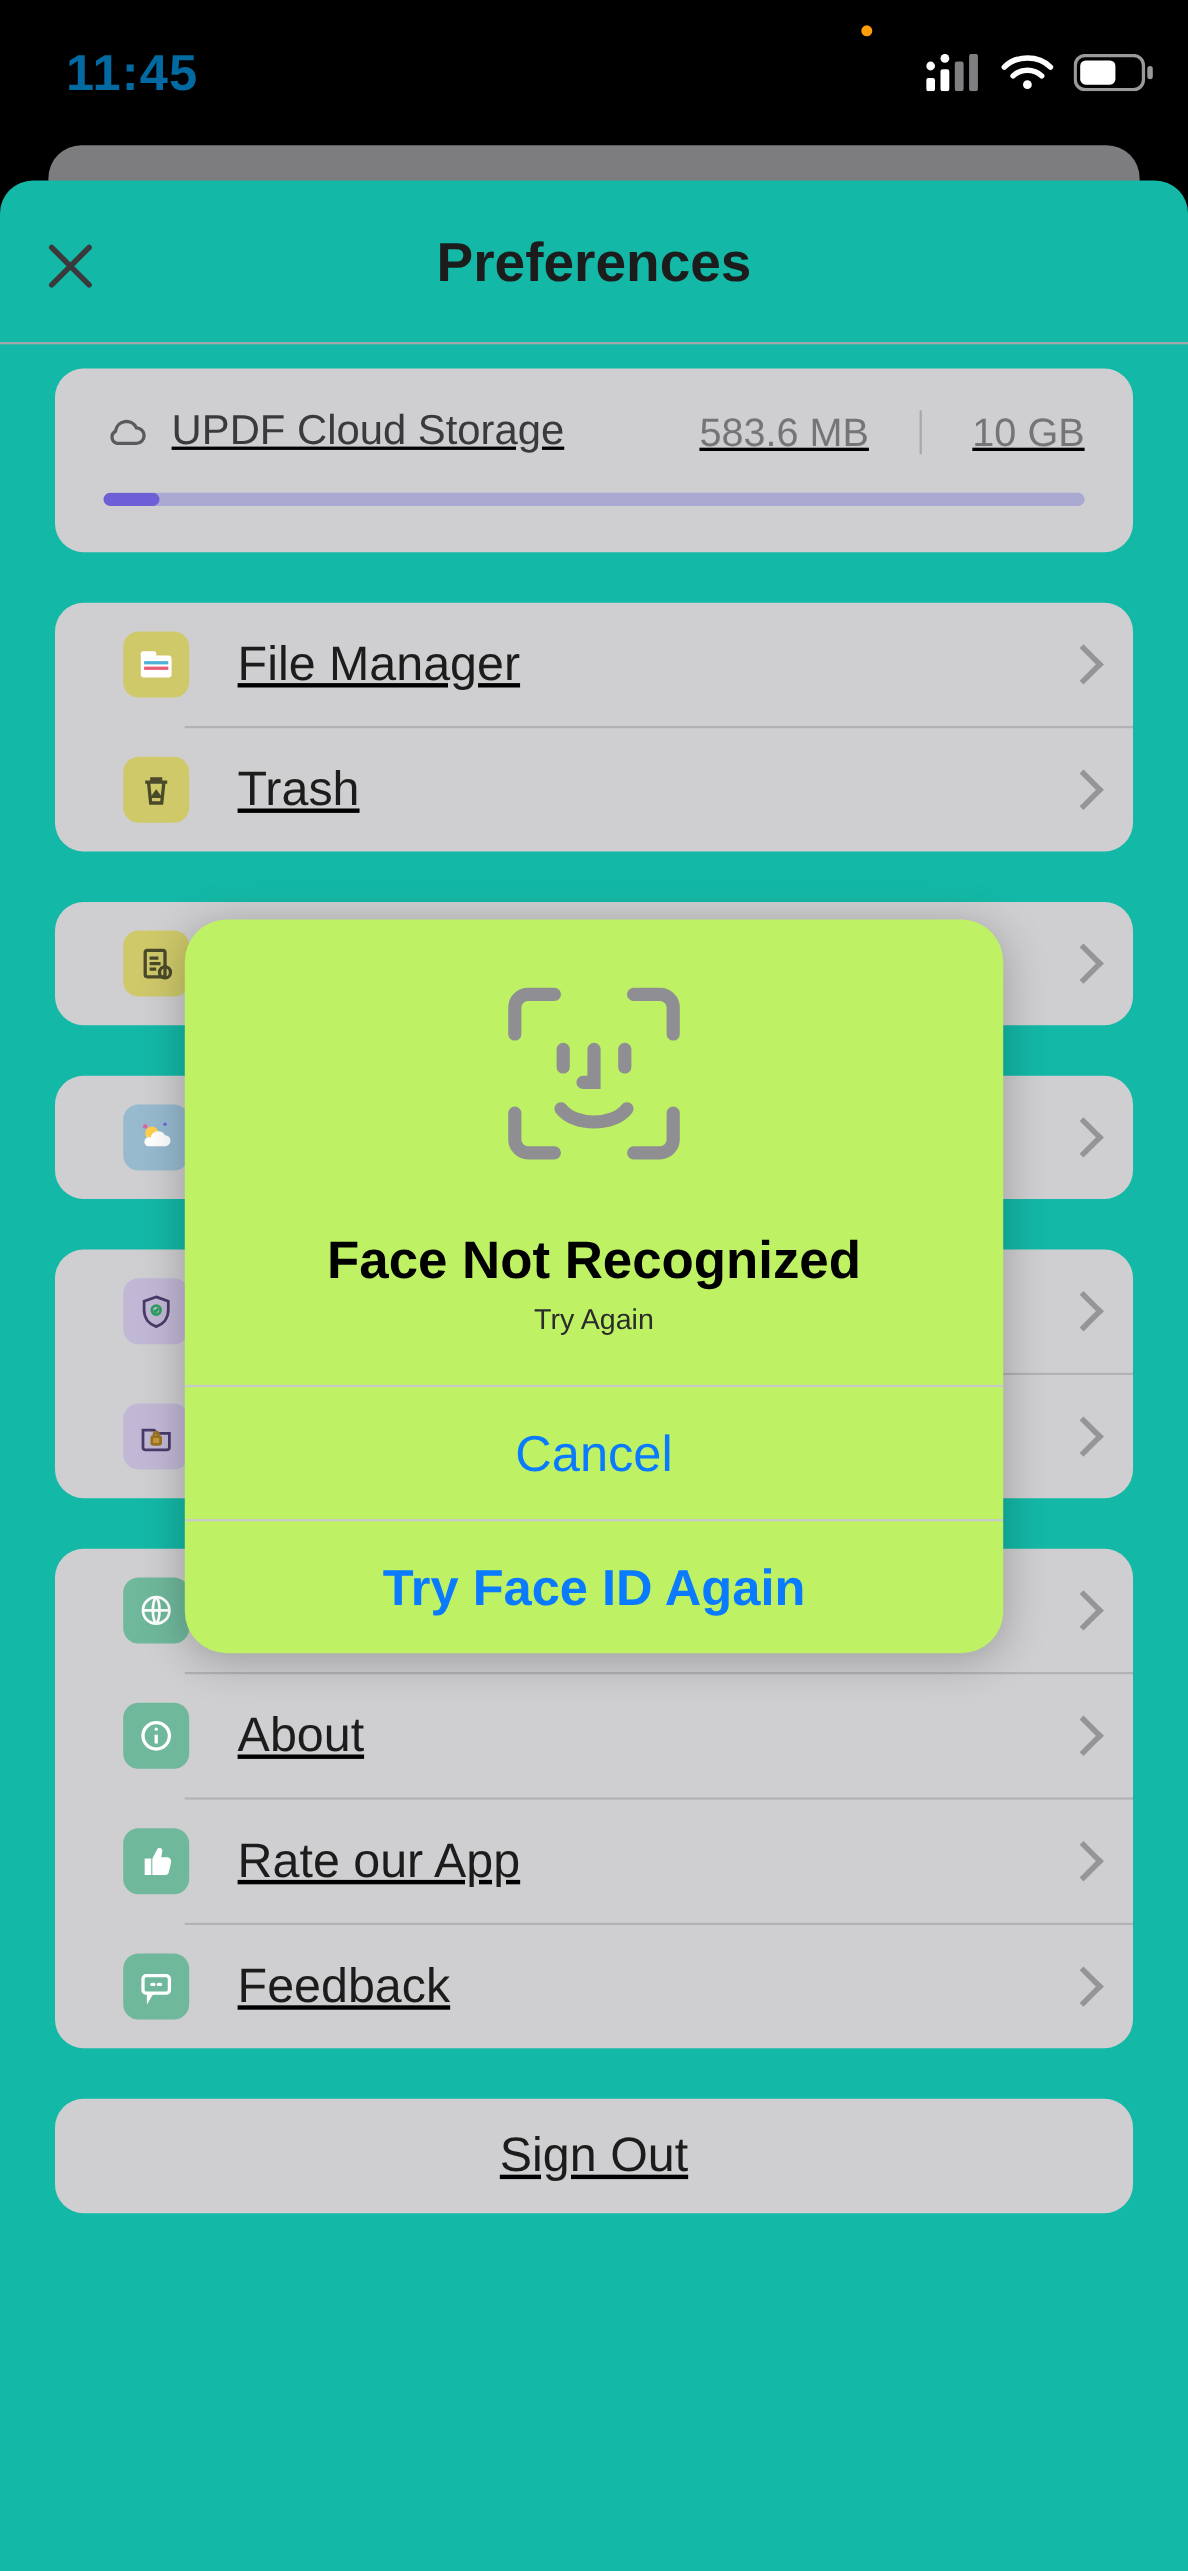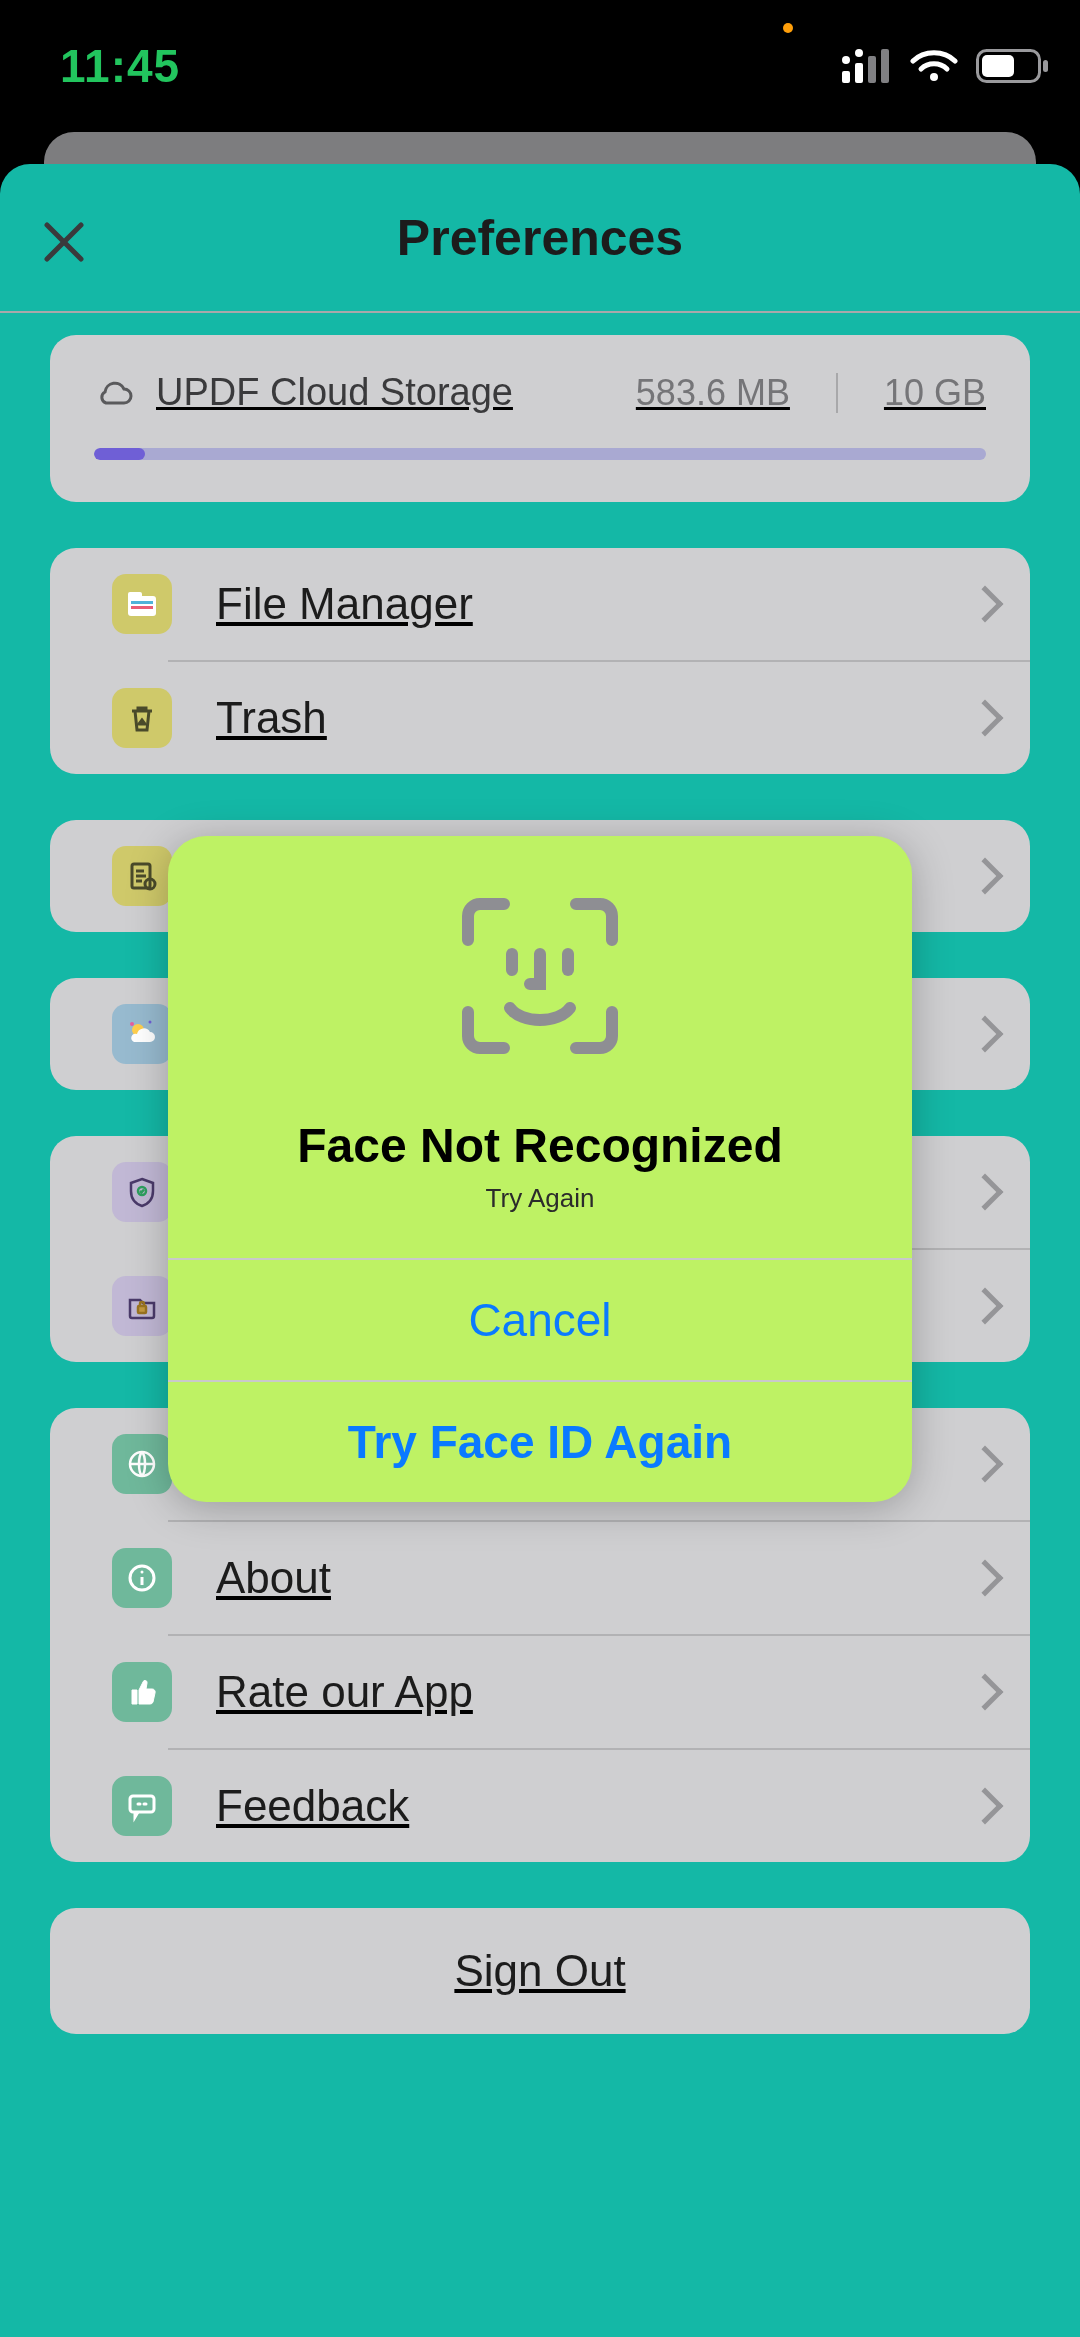--- a/index.html
+++ b/index.html
@@ -1,20 +1,20 @@
 <!DOCTYPE html>
 <html><head>
 <meta charset="utf-8">
 <style>
   * { box-sizing: border-box; margin: 0; padding: 0; }
   html, body { width: 1080px; height: 2337px; font-family: -apple-system, "Helvetica Neue", Arial, sans-serif; }
   body { background: #000; position: relative; overflow: hidden; }
 
   
-  .status-bar { height: 132px; display: flex; justify-content: space-between; align-items: center; padding: 0 60px; color: #22c55e; }
+  .status-bar { height: 132px; display: flex; justify-content: space-between; align-items: center; padding: 0 60px; color: #0369a1; }
   .status-time { font-size: 46px; font-weight: 600; letter-spacing: 1px; }
   .status-right { display: flex; align-items: center; gap: 18px; margin-right: -30px; }
   .notch-dot { position: absolute; top: 23px; left: 783px; width: 10px; height: 10px; border-radius: 50%; background: #ff9f0a; }
 
   
   .sheet-back { position: absolute; top: 132px; left: 44px; right: 44px; height: 44px; background: #7d7d7f; border-top-left-radius: 30px; border-top-right-radius: 30px; }
   .sheet { position: absolute; top: 164px; left: 0; right: 0; bottom: 0; background: #14b8a6; border-top-left-radius: 30px; border-top-right-radius: 30px; overflow: hidden; }
   .header { height: 147px; display: flex; align-items: center; justify-content: center; position: relative; }
   .close-x { position: absolute; left: 34px; top: 48px; width: 60px; height: 60px; font-size: 50px; color: #3a3a3c; display:flex; align-items:center; justify-content:center; }
   .header-title { font-size: 50px; font-weight: 600; color: #1c1c1c; }
@@ -42,21 +42,21 @@
   .chev { width: 26px; height: 26px; border-right: 5px solid #959598; border-top: 5px solid #959598; transform: rotate(45deg); }
   .sep { height: 2px; background: #b2b2b4; margin-left: 118px; }
 
   .ic-yellow { background: #cfc96a; }
   .ic-blue   { background: #97bacf; }
   .ic-lilac  { background: #c1b8d5; }
   .ic-teal   { background: #6fb89b; }
   .ic-teal svg { stroke:#fff; }
 
   
-  .signout { margin-top: 46px; height: 126px; display: flex; align-items: center; justify-content: center; font-size: 44px; color: #1c1c1c; }
+  .signout { margin-top: 46px; height: 104px; display: flex; align-items: center; justify-content: center; font-size: 44px; color: #1c1c1c; }
 
   
   .scrim { position: absolute; inset: 0; background: rgba(0,0,0,0); }
 
   
   .alert { position: absolute; left: 168px; top: 836px; width: 744px; background: #bef264; border-radius: 38px; overflow: hidden; box-shadow: 0 6px 40px rgba(0,0,0,0.25); }
   .alert-body { padding: 50px 30px 44px; text-align: center; }
   .faceid-icon { width: 180px; height: 180px; margin: 0 auto 48px; }
   .alert-title { font-size: 48px; font-weight: 600; color: #000; margin-bottom: 10px; }
   .alert-sub   { font-size: 26px; color: #2b2b2b; }

